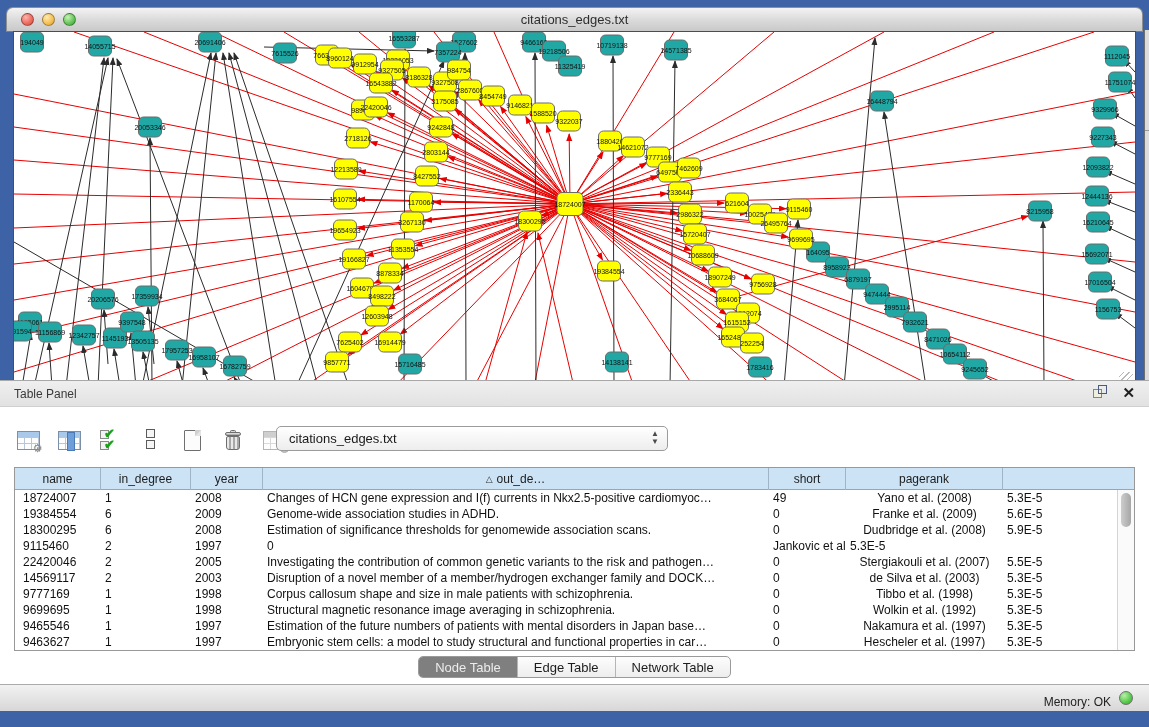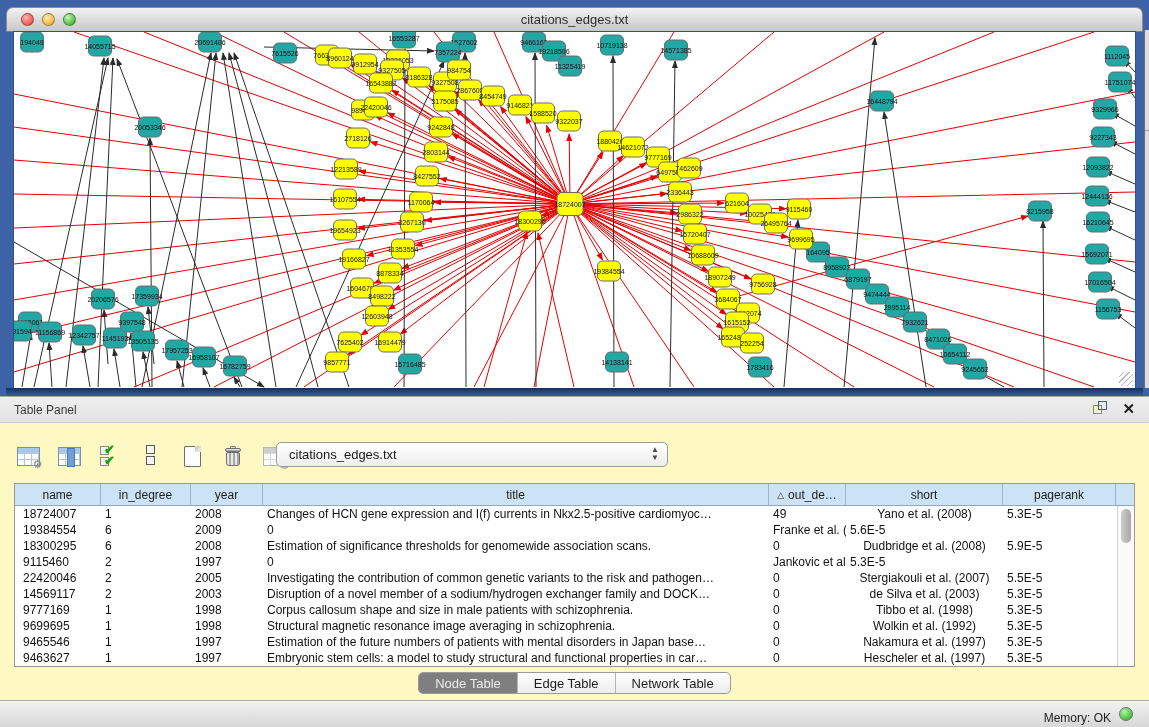--- a/index.html
+++ b/index.html
@@ -26,21 +26,21 @@
   }
   .win-shadow { position:absolute; left:6px; top:388px; width:1137px; height:9px;
     background:linear-gradient(#17305f, rgba(61,99,166,0)); }
   .right-sliver { position:absolute; left:1144px; top:30px; width:5px; height:358px;
     background:#dcdcdc; border-left:1px solid #6f6f6f; }
   .right-sliver .h { position:absolute; left:0; right:0; top:100px; height:1px; background:#9a9a9a; }
   .resize-grip { position:absolute; right:2px; bottom:2px; width:14px; height:14px;
     background:repeating-linear-gradient(135deg, transparent 0 3px, #b9b9b9 3px 4px); }
 
   
-  .table-panel { position:absolute; left:0; top:396px; width:1149px; height:331px; background:#fef9c3; }
+  .table-panel { position:absolute; left:0; top:380px; width:1149px; height:331px; background:#ffffff; }
   .tp-header { position:absolute; left:0; top:0; width:100%; height:27px;
     background:linear-gradient(#efefef,#e2e2e2); border-top:1px solid #a8a8a8; border-bottom:1px solid #cfcfcf;
     display:flex; align-items:center; }
   .tp-title { margin-left:14px; font-size:12px; color:#3a3a3a; }
   .tp-header-icons { position:absolute; right:14px; top:4px; display:flex; gap:14px; align-items:center; }
   .float-icon { position:relative; width:15px; height:15px; }
   .float-icon .sq1 { position:absolute; left:0; top:4px; width:9px; height:9px; border:1px solid #8b8b5a; background:#efefdf; }
   .float-icon .sq2 { position:absolute; left:5px; top:0; width:9px; height:9px; border:1px solid #4a5a80; background:transparent; }
   .close-x { font-size:15px; font-weight:bold; color:#1f1f1f; line-height:15px; }
 
@@ -808,23 +808,20 @@
           <div class="hc">
             <span>name</span>
           </div>
           <div class="hc">
             <span>in_degree</span>
           </div>
           <div class="hc">
             <span>year</span>
           </div>
           <div class="hc">
-            <span>title</span>
-          </div>
-          <div class="hc">
             <span class="sort">△</span>
             <span>out_de…</span>
           </div>
           <div class="hc">
             <span>short</span>
           </div>
           <div class="hc">
             <span>pagerank</span>
           </div>
         </div>
@@ -835,20 +832,21 @@
             <div class="tc c-year">2008</div>
             <div class="tc c-title">Changes of HCN gene expression and I(f) currents in Nkx2.5-positive cardiomyoc…</div>
             <div class="tc c-outdeg">49</div>
             <div class="tc c-short">Yano et al. (2008)</div>
             <div class="tc c-pagerank">5.3E-5</div>
           </div>
           <div class="trow tcols">
             <div class="tc c-name">19384554</div>
             <div class="tc c-indeg">6</div>
             <div class="tc c-year">2009</div>
+            <div class="tc c-title">Genome-wide association studies in ADHD.</div>
             <div class="tc c-outdeg">0</div>
             <div class="tc c-short">Franke et al. (2009)</div>
             <div class="tc c-pagerank">5.6E-5</div>
           </div>
           <div class="trow tcols">
             <div class="tc c-name">18300295</div>
             <div class="tc c-indeg">6</div>
             <div class="tc c-year">2008</div>
             <div class="tc c-title">Estimation of significance thresholds for genomewide association scans.</div>
             <div class="tc c-outdeg">0</div>
@@ -869,21 +867,21 @@
             <div class="tc c-year">2005</div>
             <div class="tc c-title">Investigating the contribution of common genetic variants to the risk and pathogen…</div>
             <div class="tc c-outdeg">0</div>
             <div class="tc c-short">Stergiakouli et al. (2007)</div>
             <div class="tc c-pagerank">5.5E-5</div>
           </div>
           <div class="trow tcols">
             <div class="tc c-name">14569117</div>
             <div class="tc c-indeg">2</div>
             <div class="tc c-year">2003</div>
-            <div class="tc c-title">Disruption of a novel member of a sodium/hydrogen exchanger family and DOCK…</div>
+            <div class="tc c-title">Disruption of a novel member of a member/hydrogen exchanger family and DOCK…</div>
             <div class="tc c-outdeg">0</div>
             <div class="tc c-short">de Silva et al. (2003)</div>
             <div class="tc c-pagerank">5.3E-5</div>
           </div>
           <div class="trow tcols">
             <div class="tc c-name">9777169</div>
             <div class="tc c-indeg">1</div>
             <div class="tc c-year">1998</div>
             <div class="tc c-title">Corpus callosum shape and size in male patients with schizophrenia.</div>
             <div class="tc c-outdeg">0</div>

